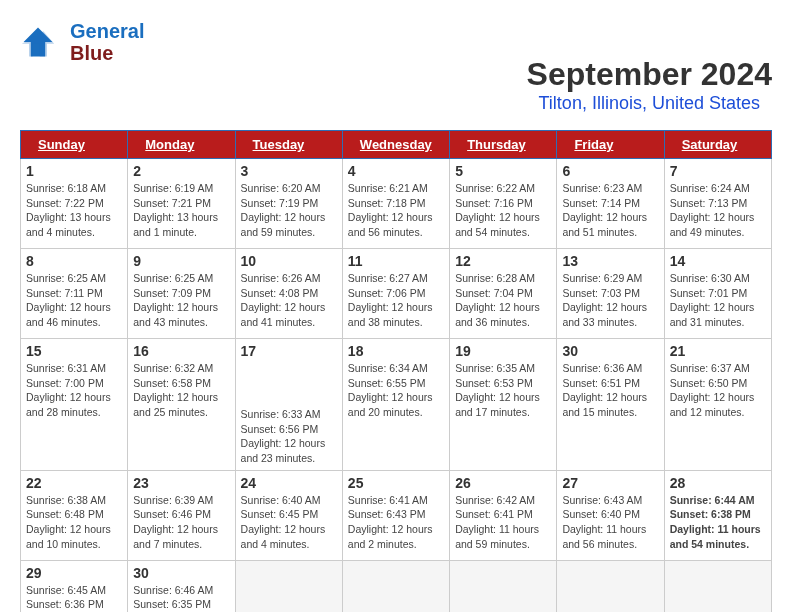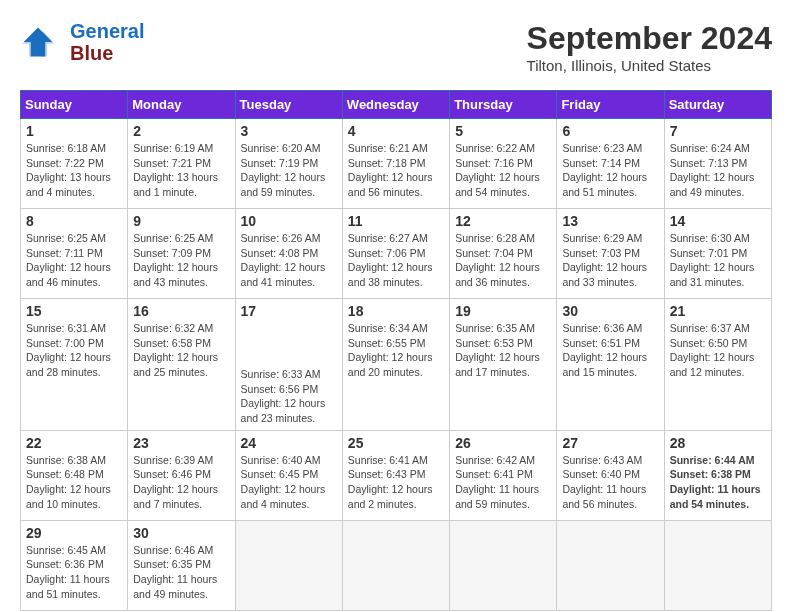--- a/index.html
+++ b/index.html
@@ -28,44 +28,46 @@
       line-height: 1.1;
     }
     .logo-text span {
       color: #1a6ebf;
     }
     .logo-icon {
       width: 36px;
       height: 36px;
     }
     .title-block {
-      text-align: left;
+      text-align: center;
+      margin-top: 36px;
     }
     .month-title {
       font-size: 32px;
       font-weight: bold;
       color: #333;
     }
     .location {
-      font-size: 15px;
-      color: #404040;
+      font-size: 18px;
+      color: #1d4ed8;
     }
     .calendar {
       width: 100%;
       border-collapse: collapse;
       font-size: 11px;
     }
     .calendar th {
-      background: #6d28d9;
+      background: #b91c1c;
       color: #fff;
-      padding: 6px 4px;
+      padding: 6px 17px;
       text-align: left;
       font-size: 13px;
       font-weight: bold;
       border: 1px solid #2e6db4;
+      text-decoration: underline;
     }
     .calendar td {
       border: 1px solid #ccc;
       vertical-align: top;
       padding: 4px 5px;
       width: calc(100% / 7);
       min-height: 80px;
       background: #fff;
     }
     .calendar td.empty {

